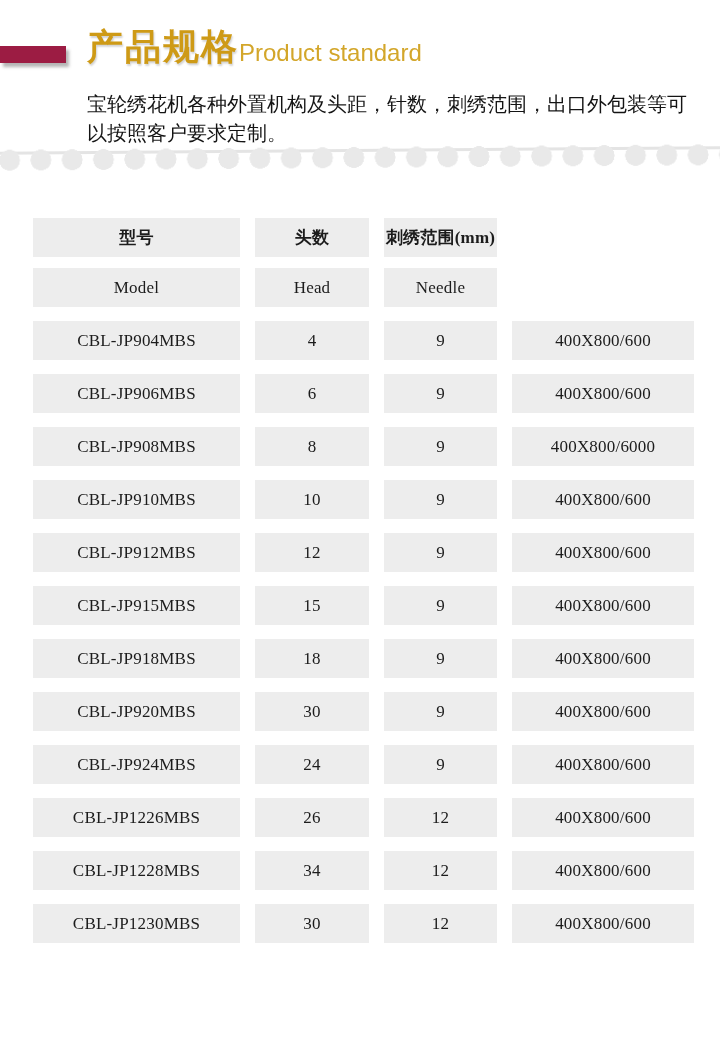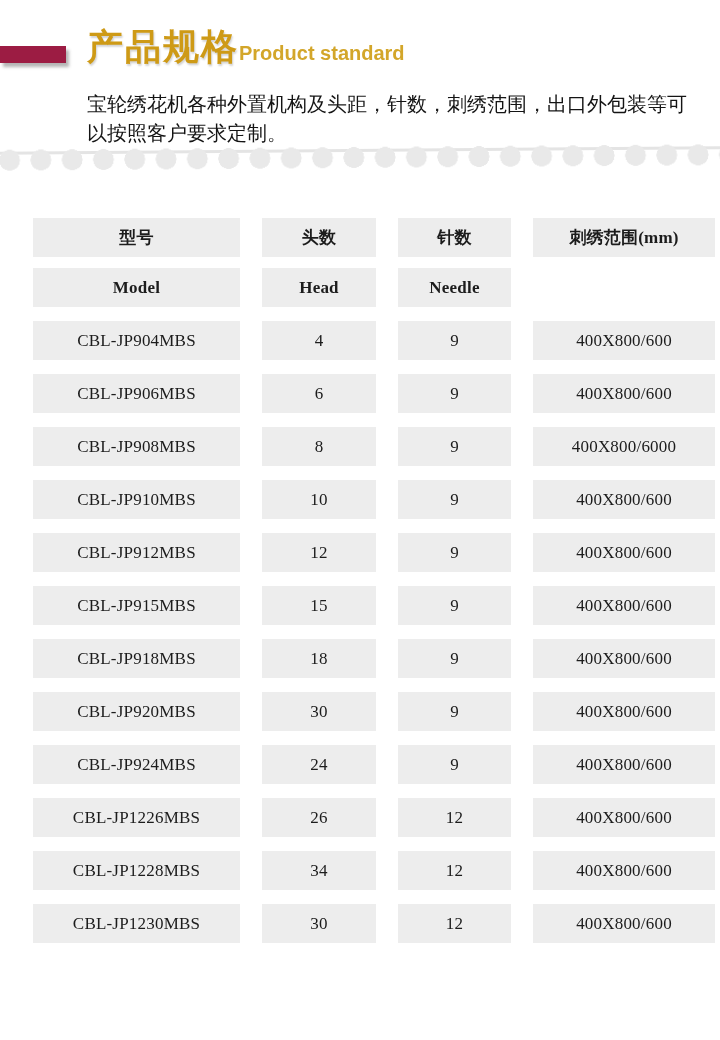--- a/index.html
+++ b/index.html
@@ -25,23 +25,23 @@
     white-space: nowrap;
   }
   .title-cn {
     font-size: 36px; line-height: 42px;
     font-weight: 700; letter-spacing: 2px;
     color: #CE9A16;
     text-shadow: 1px 2px 2px rgba(0,0,0,0.18);
     font-family: "Liberation Sans", "DejaVu Sans", sans-serif;
   }
   .title-en {
-    font-size: 20px; line-height: 24px;
+    font-size: 24px; line-height: 24px;
     padding-bottom: 3px;
-    font-weight: 700;
+    font-weight: 400;
     color: #D3A62A;
   }
   .desc {
     position: absolute; left: 87px; top: 90px;
     width: 606px;
     font-size: 20px; line-height: 29px;
     font-weight: 400;
     color: #141414;
   }
 
@@ -65,35 +65,35 @@
 
   
   .spec-table {
     position: absolute; left: 33px; top: 218px;
     width: 657px;
     font-family: "Liberation Serif", "DejaVu Serif", serif;
   }
   .trow {
     display: grid;
     grid-template-columns: 207px 114px 113px 182px;
-    column-gap: 22px;
+    column-gap: 15px;
     margin-bottom: 14px;
   }
   .trow.hdr-cn { margin-bottom: 11px; }
   .cell {
     height: 39px;
     background: #EDEDED;
     display: flex; align-items: center; justify-content: center;
     font-size: 17px;
     color: #1C1C1C;
     letter-spacing: 0.2px;
     white-space: nowrap;
   }
   .hdr-cn .cell { font-weight: 700; }
-  .hdr-en .cell { font-weight: 700; }
+  .hdr-en .cell { font-weight: 400; }
 </style>
 </head>
 <body>
 
 <div class="page">
 
   <div class="accent-bar"></div>
 
   <div class="header-row">
     <h1 class="title-cn">产品规格</h1>
@@ -105,21 +105,20 @@
   <div class="divider">
     <div class="divider-line"></div>
     <div class="divider-dots"></div>
   </div>
 
   <div class="spec-table">
 
     <div class="trow hdr-cn">
       <div class="cell">型号</div>
       <div class="cell">头数</div>
-      <div class="cell">针数</div>
       <div class="cell">刺绣范围(mm)</div>
     </div>
 
     <div class="trow hdr-en">
       <div class="cell">Model</div>
       <div class="cell">Head</div>
       <div class="cell">Needle</div>
     </div>
 
     <div id="rows-container">

